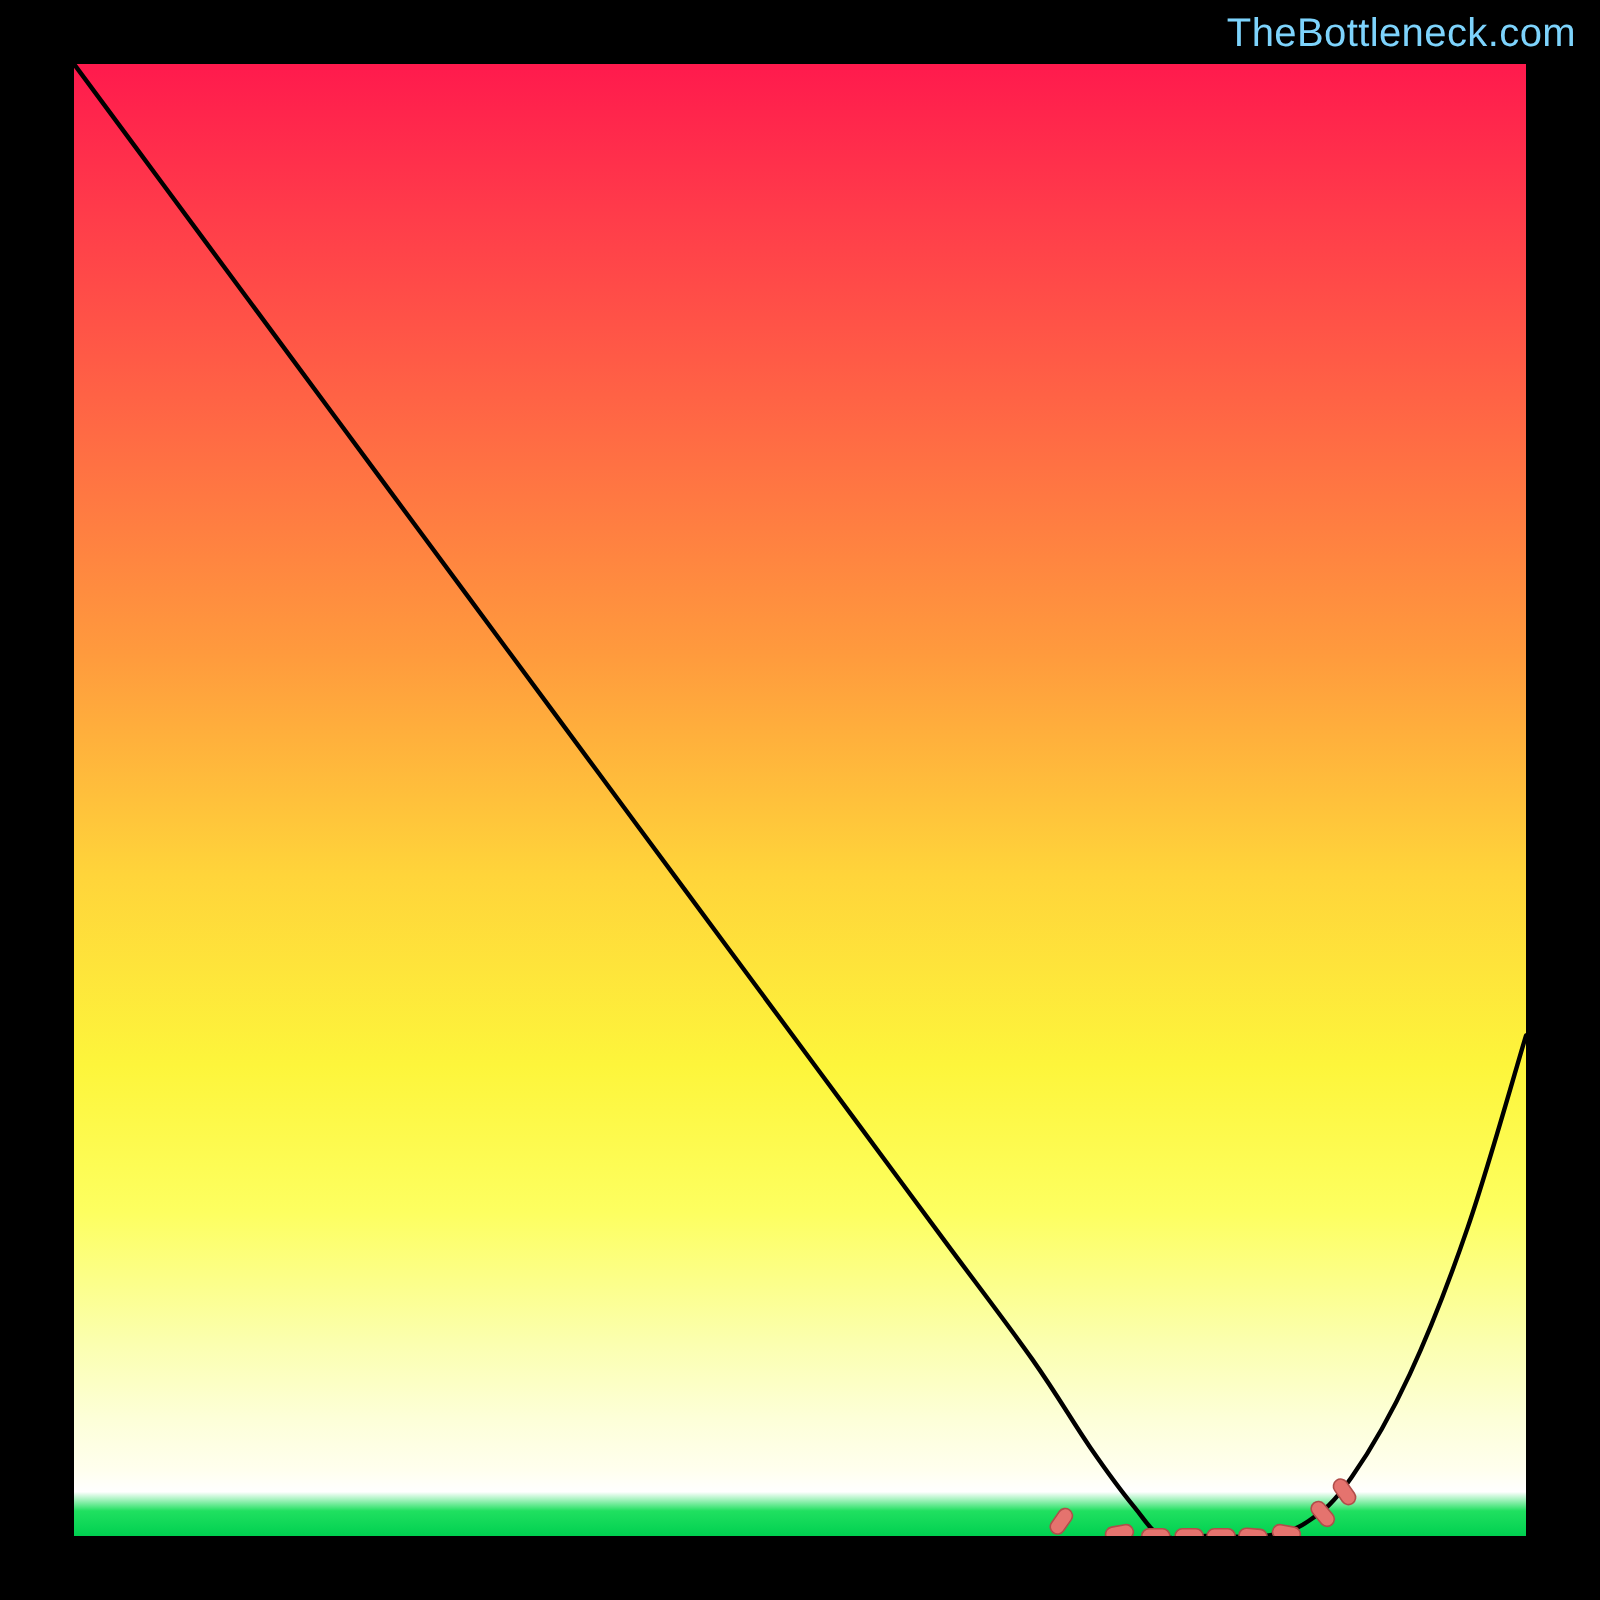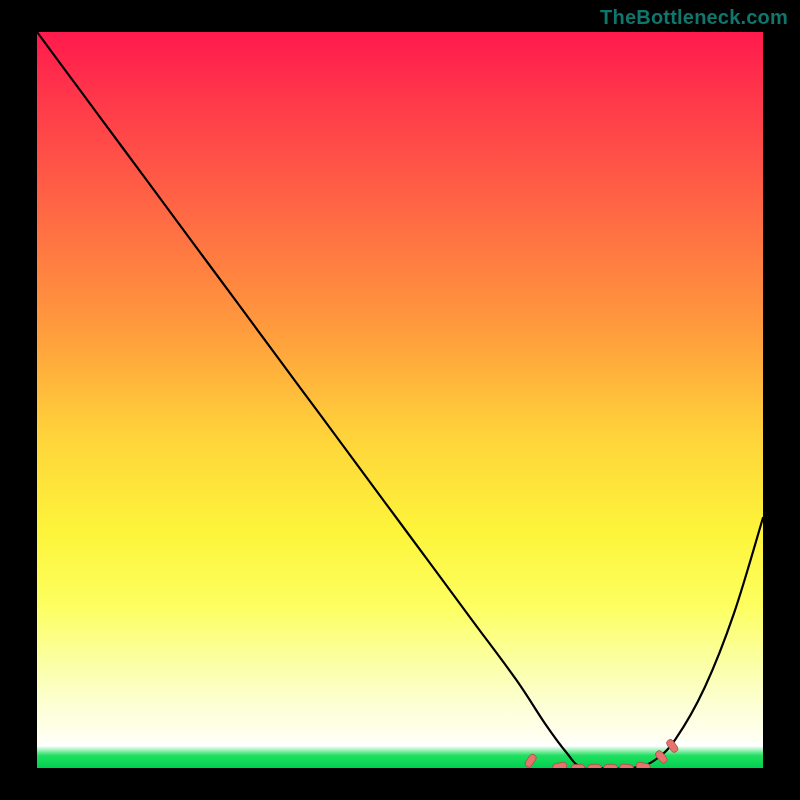--- a/index.html
+++ b/index.html
@@ -15,22 +15,22 @@
     position: relative;
     width: 800px;
     height: 800px;
     background: #000;
   }
   .attribution {
     position: absolute;
     top: 6px;
     right: 12px;
     font-size: 20px;
-    font-weight: 700;
-    color: #0f766e;
+    font-weight: 400;
+    color: #7dd3fc;
     letter-spacing: 0.2px;
     z-index: 5;
   }
   .plot-area {
     position: absolute;
     left: 37px;
     top: 32px;
     width: 726px;
     height: 736px;
   }

